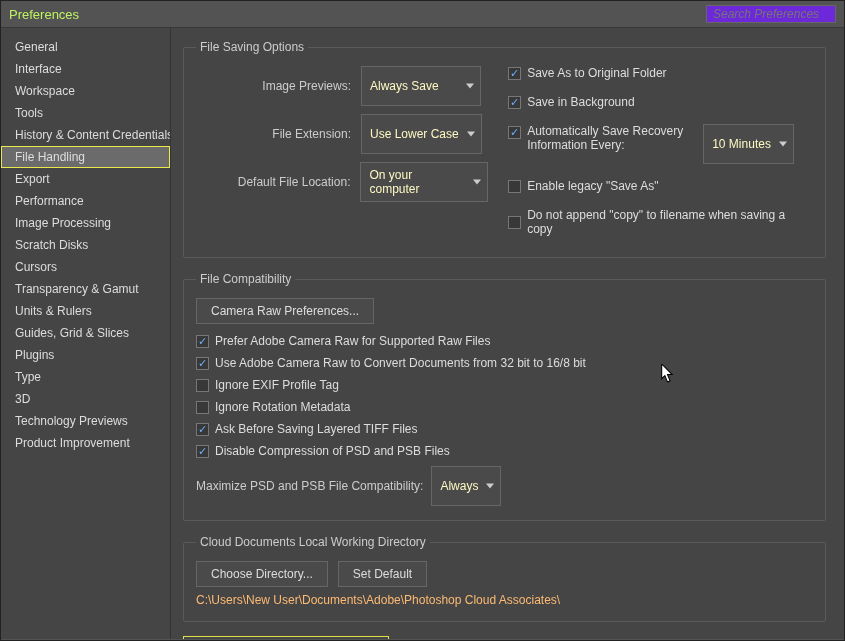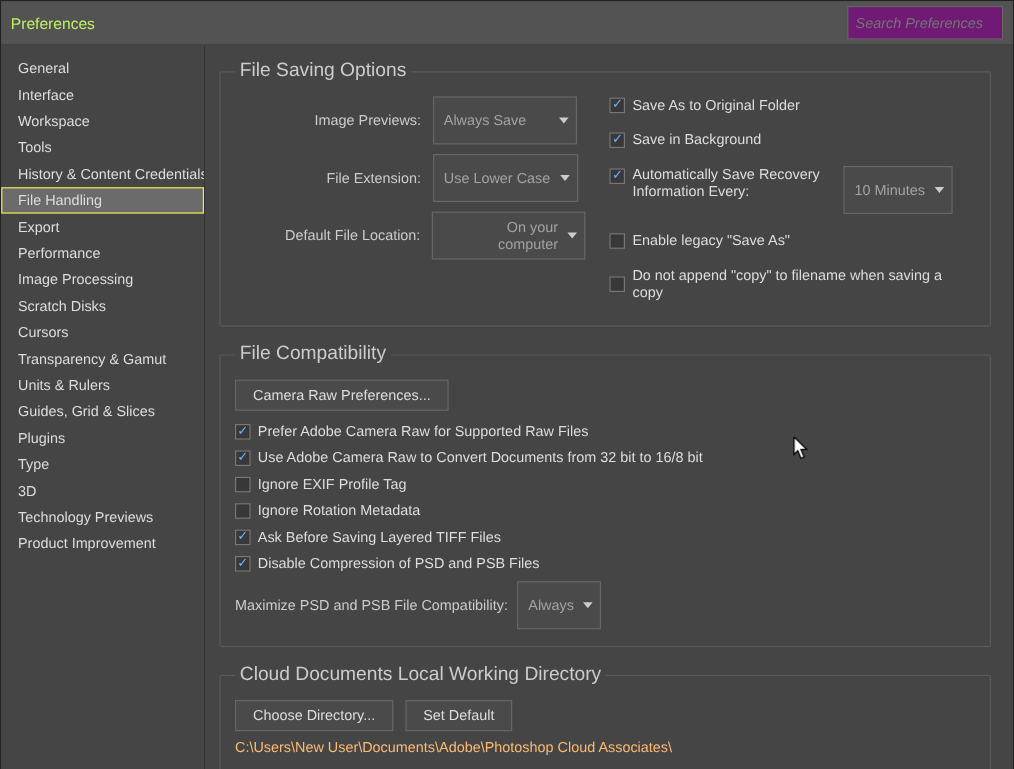--- a/index.html
+++ b/index.html
@@ -1,31 +1,31 @@
 <!DOCTYPE html>
 <html><head>
 <meta charset="utf-8">
 <style>
 * { margin: 0; padding: 0; box-sizing: border-box; font-family: -apple-system, "Segoe UI", Tahoma, sans-serif; font-size: 12px; }
 body { background: #383838; color: #ccc; width: 845px; height: 641px; overflow: hidden; }
 .window { position: relative; width: 100%; height: 100%; background: #535353; border: 1px solid #222; }
 .titlebar { display: flex; justify-content: space-between; align-items: center; background: #535353; padding: 4px 8px; border-bottom: 1px solid #383838; }
 .titlebar .title { color: #bef264; font-size: 13px; font-weight: 500; }
-.search-box { background: #701a75; border: 1px solid #666; color: #aaa; font-style: italic; padding: 2px 6px; width: 130px; height: 28px; }
+.search-box { background: #6d28d9; border: 1px solid #666; color: #aaa; font-style: italic; padding: 2px 6px; width: 130px; height: 18px; }
 .body { display: flex; height: calc(100% - 28px); background: #454545; }
 .sidebar { width: 170px; background: #454545; padding: 8px 0; border-right: 1px solid #333; }
 .sidebar-item { padding: 3px 14px; color: #ddd; cursor: default; line-height: 16px; white-space: nowrap; overflow: hidden; }
 .sidebar-item.selected { background: #6b6b6b; outline: 1px solid #e9e94a; outline-offset: -1px; }
 .main { flex: 1; padding: 12px 18px 12px 12px; overflow: auto; background: #454545; }
 fieldset { border: 1px solid #5a5a5a; border-radius: 2px; padding: 12px 12px 14px 12px; margin-bottom: 14px; }
-legend { color: #ccc; padding: 0 4px; font-size: 16px; }
+legend { color: #ccc; padding: 0 4px; font-size: 12px; }
 .row { display: flex; align-items: center; margin-bottom: 8px; gap: 10px; }
 .row:last-child { margin-bottom: 0; }
 .label-col { width: 155px; text-align: right; color: #ccc; }
-.dropdown { background: #4a4a4a; border: 1px solid #666; color: #a3a3a3; padding: 3px 22px 3px 8px; min-width: 120px; position: relative; display: inline-flex; align-items: center; cursor: default; height: 40px; text-align: right; }
+.dropdown { background: #4a4a4a; border: 1px solid #666; color: #fef9c3; padding: 3px 22px 3px 8px; min-width: 120px; position: relative; display: inline-flex; align-items: center; cursor: default; height: 40px; }
 .dropdown::after { content: ""; position: absolute; right: 6px; top: 50%; transform: translateY(-50%); width: 0; height: 0; border-left: 4px solid transparent; border-right: 4px solid transparent; border-top: 5px solid #ccc; }
 .check-row { display: flex; align-items: center; gap: 6px; margin-bottom: 7px; }
 .checkbox { width: 13px; height: 13px; background: #383838; border: 1px solid #777; display: inline-flex; align-items: center; justify-content: center; flex-shrink: 0; }
 .checkbox.checked::after { content: "✓"; color: #6bb1ff; font-size: 11px; line-height: 1; }
 .check-label { color: #ddd; }
 .btn { background: #4a4a4a; border: 1px solid #666; color: #ddd; padding: 5px 14px; cursor: default; display: inline-flex; align-items: center; }
 .right-block { display: flex; flex-direction: column; gap: 8px; margin-left: 10px; }
 .save-row { display: flex; gap: 10px; align-items: flex-start; }
 .text-input { background: #8b5cf6; border: 1px solid #666; color: #ddd; padding: 2px 4px; width: 30px; text-align: center; }
 .path-text { color: #fdba74; margin-top: 6px; }

